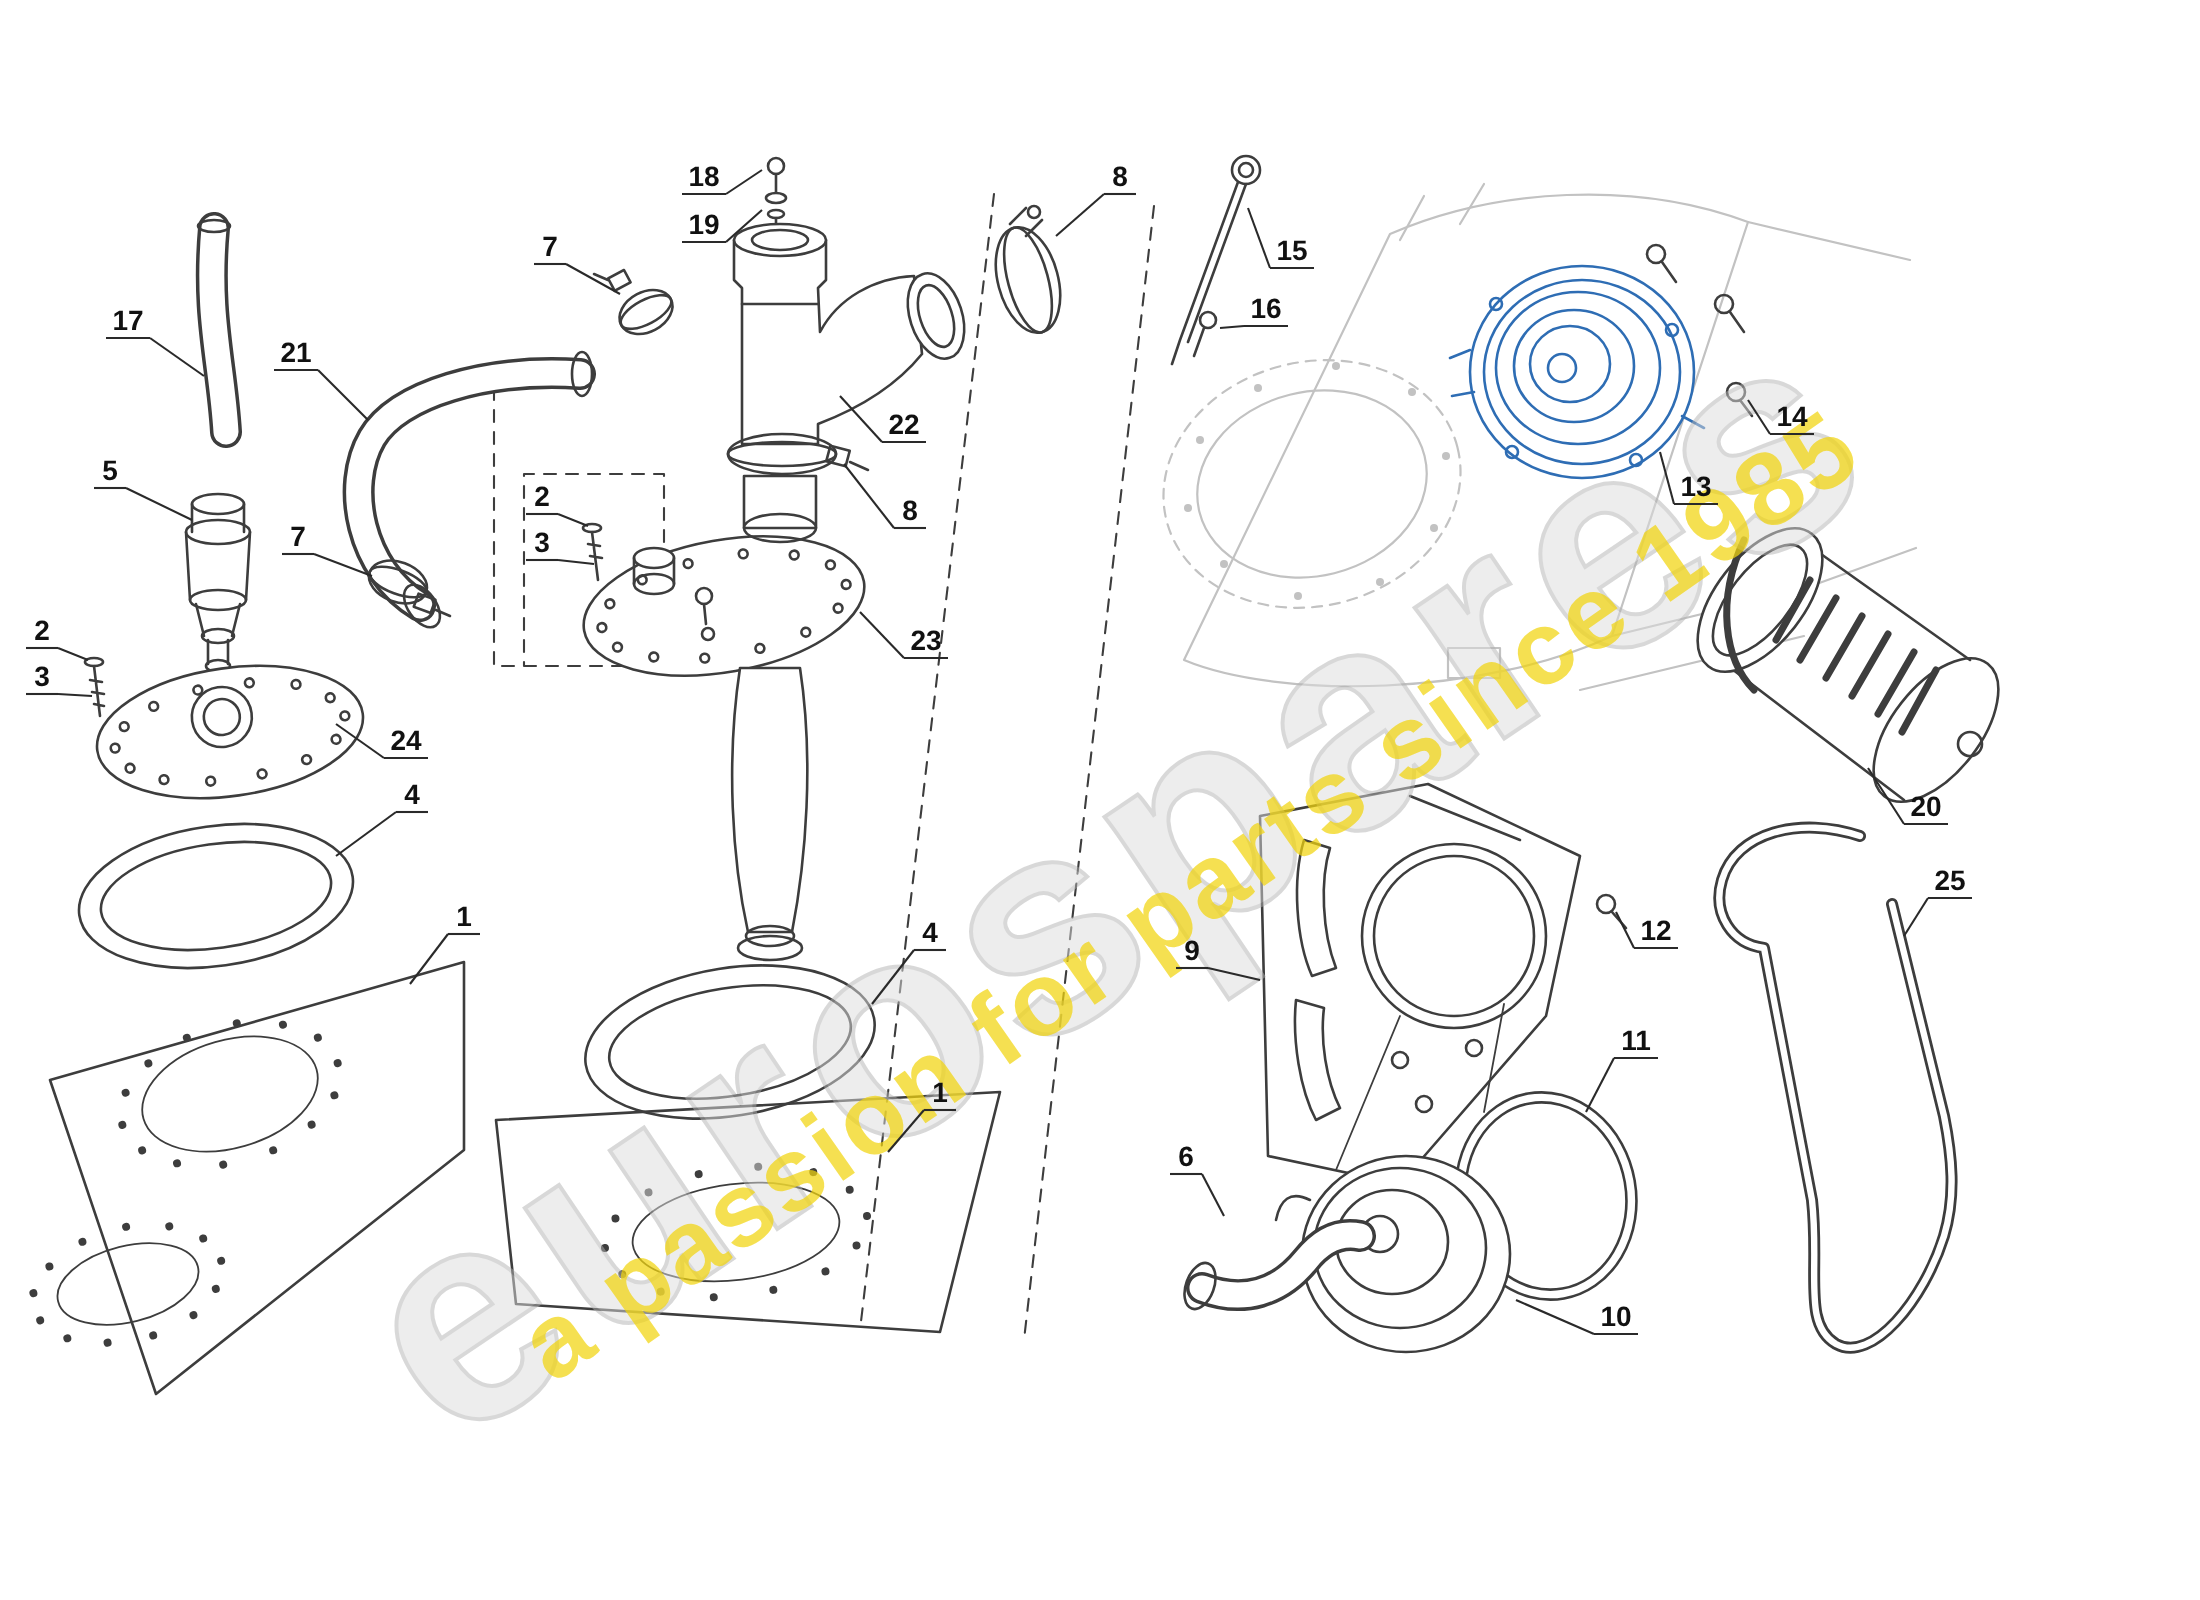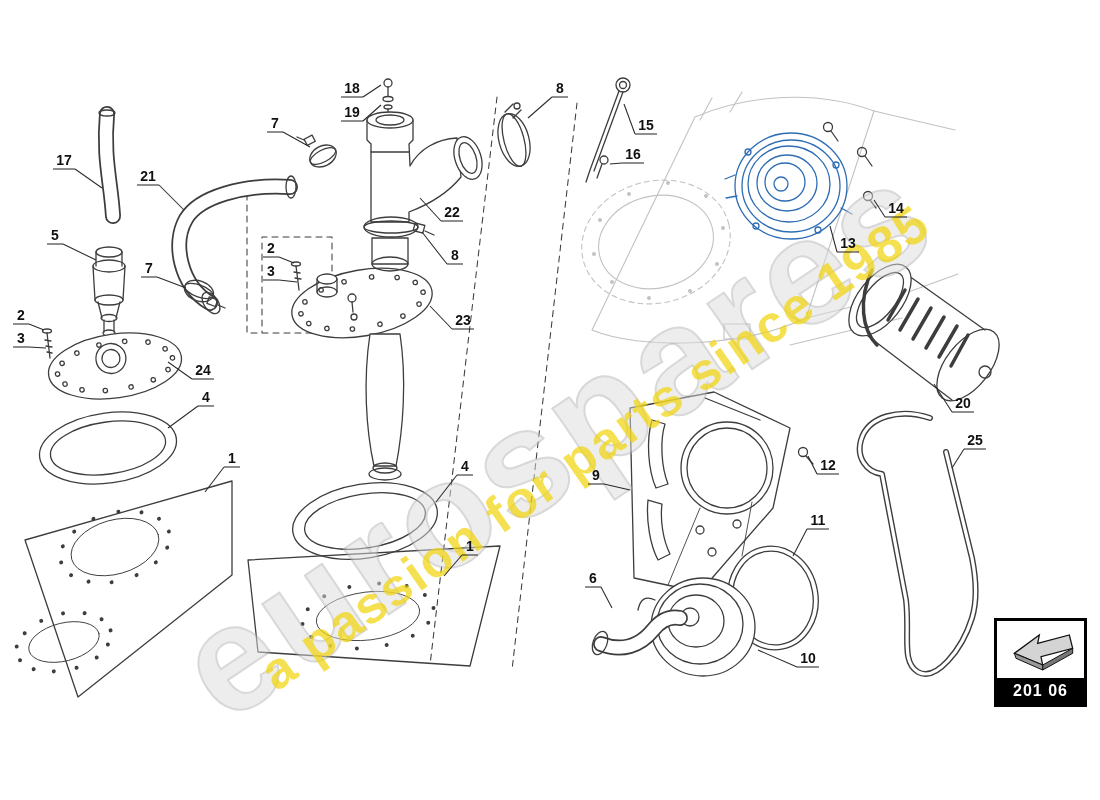--- a/index.html
+++ b/index.html
@@ -524,24 +524,14 @@
         </g>
         <g>
           <line x1="964" y1="449" x2="986" y2="449" class="leader"></line>
           <line x1="964" y1="449" x2="952" y2="468" class="leader"></line>
           <text x="975" y="445" class="callout-num">25</text>
         </g>
       </g>
 
 </svg>
 
-<div class="ref-box">
-  <div class="ref-icon">
-    <svg viewBox="0 0 84 60">
-      <polygon points="10,34 40,12 38,22 76,12 80,28 42,38 44,48" fill="#d4d4d4" stroke="#111" stroke-width="1.5"></polygon>
-      <polygon points="80,28 80,34 44,54 44,48" fill="#777" stroke="#111" stroke-width="1.2"></polygon>
-      <polygon points="10,34 44,48 44,54 12,40" fill="#999" stroke="#111" stroke-width="1.2"></polygon>
-    </svg>
-  </div>
-  <div class="ref-code">201 06</div>
+
 </div>
 
-</div>
-
 </body></html>

